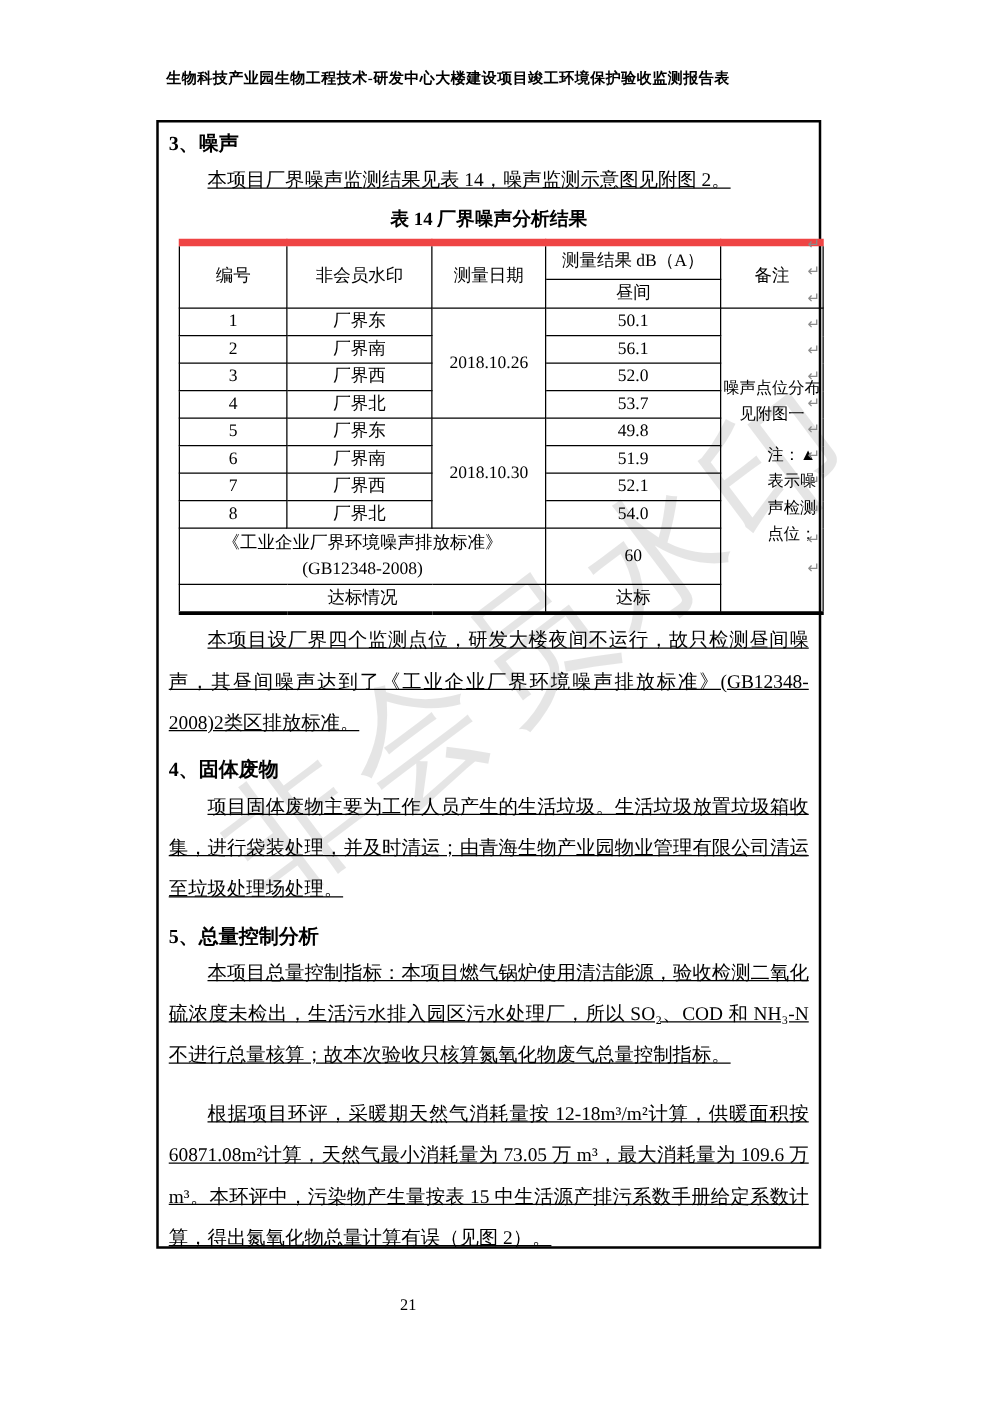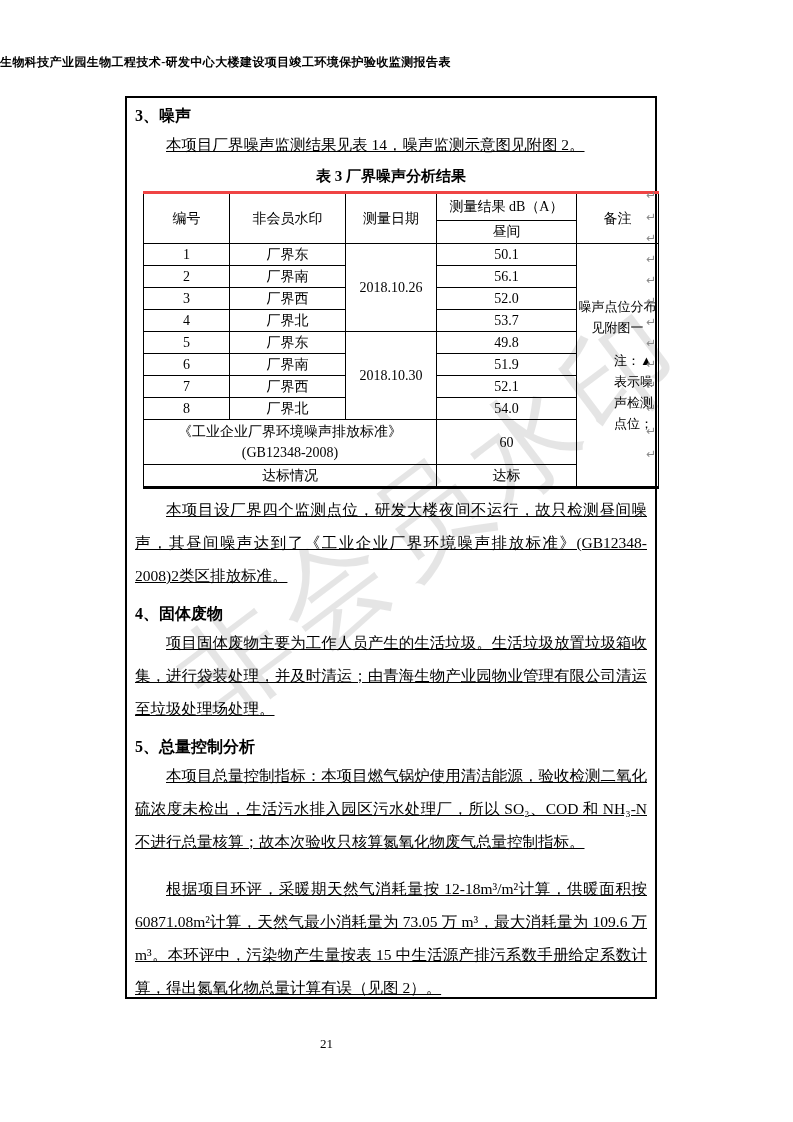--- a/index.html
+++ b/index.html
@@ -2,21 +2,21 @@
 <html><head>
 <meta charset="utf-8">
 <style>
   html,body{margin:0;padding:0;}
   body{
     width:793px;height:1122px;position:relative;background:#ffffff;
     font-family:"Liberation Serif","DejaVu Serif",serif;color:#000;
     overflow:hidden;
   }
   .doc-header{
-    position:absolute;top:54px;left:0;width:717px;
+    position:absolute;top:54px;left:0;width:717px;text-align:center;
     font-size:12px;letter-spacing:0.4px;font-weight:bold;
   }
   .watermark{
     position:absolute;left:148px;top:636px;z-index:0;
     transform:rotate(-37deg);transform-origin:0 0;
     font-size:110px;letter-spacing:10px;color:rgba(0,0,0,0.10);
     white-space:nowrap;pointer-events:none;
   }
   .content-box{
     position:absolute;left:125px;top:96px;width:532px;height:903px;
@@ -31,21 +31,21 @@
     margin:0 2px;
     text-decoration:underline;
   }
   .mt4{margin-top:4px;} .mt10{margin-top:10px;} .mt14{margin-top:14px;}
   .table-caption{
     font-size:15px;font-weight:bold;text-align:center;line-height:24px;margin-top:3px;
   }
   table.noise{
     border-collapse:collapse;table-layout:fixed;width:515px;
     margin:3px 0 0 10px;font-size:14px;
-    border-top:3px solid #ef4444;border-bottom:3px solid #000;padding-left:11px;
+    border-top:6px solid #ef4444;border-bottom:3px solid #000;padding-left:11px;
   }
   table.noise td{
     border:1px solid #000;text-align:center;vertical-align:middle;
     padding:0;line-height:21px;height:21px;overflow:hidden;
   }
   table.noise tr.hrow1 td{height:26px;line-height:26px;}
   table.noise tr.hrow2 td{height:22px;line-height:22px;}
   table.noise tr.stdrow td{height:44px;}
   td.remark-cell{font-size:13px;line-height:24px;padding:2px 1px;}
   td.remark-cell .remark-block2{margin-top:12px;margin-left:32px;}
@@ -63,21 +63,21 @@
 <body>
 
 <div class="doc-header">生物科技产业园生物工程技术-研发中心大楼建设项目竣工环境保护验收监测报告表</div>
 
 <div class="watermark">非会员水印</div>
 
 <div class="content-box">
 
   <div class="sec-heading">3、噪声</div>
   <div class="body-para">本项目厂界噪声监测结果见表 14，噪声监测示意图见附图 2。</div>
-  <div class="table-caption">表 3  厂界噪声分析结果</div>
+  <div class="table-caption">表 14  厂界噪声分析结果</div>
 
   <table class="noise">
     <colgroup>
       <col style="width:86px">
         <col style="width:116px">
         <col style="width:91px">
         <col style="width:140px">
         <col style="width:82px">
     </colgroup>
     <tbody>

